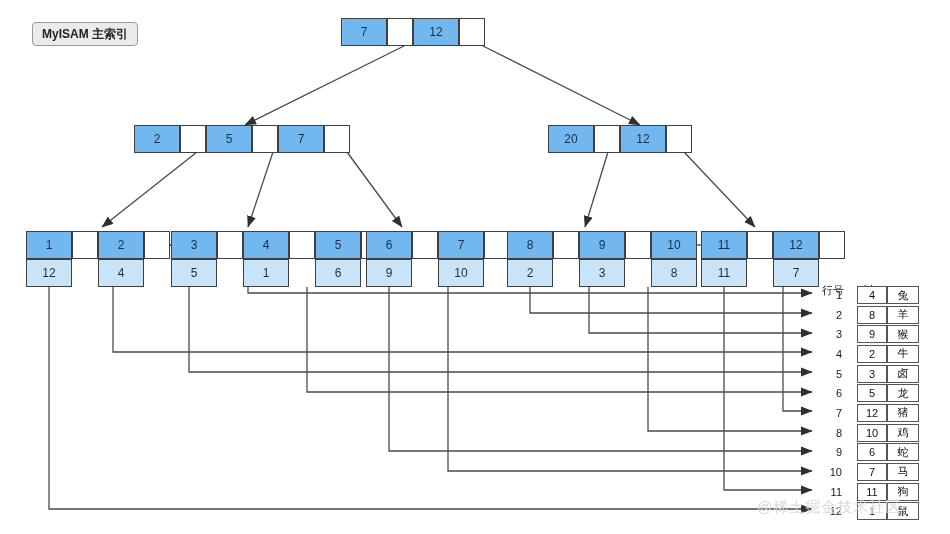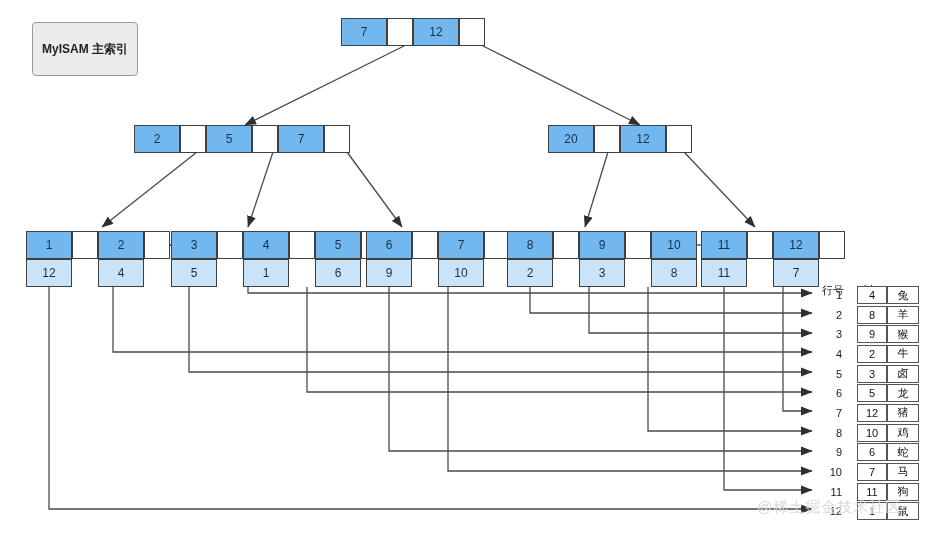--- a/index.html
+++ b/index.html
@@ -14,21 +14,21 @@
 
   
   .chip{
     position:absolute;
     background:#ebebeb;
     border:1px solid #999;
     border-radius:4px;
     font-size:12px;
     font-weight:bold;
     color:#222;
-    padding:20px 9px;
+    padding:5px 9px;
     line-height:1;
     white-space:nowrap;
   }
 
   
   .node{position:absolute;display:flex;}
   .cell{
     box-sizing:border-box;
     border:1px solid #3f3f3f;
     display:flex;align-items:center;justify-content:center;

